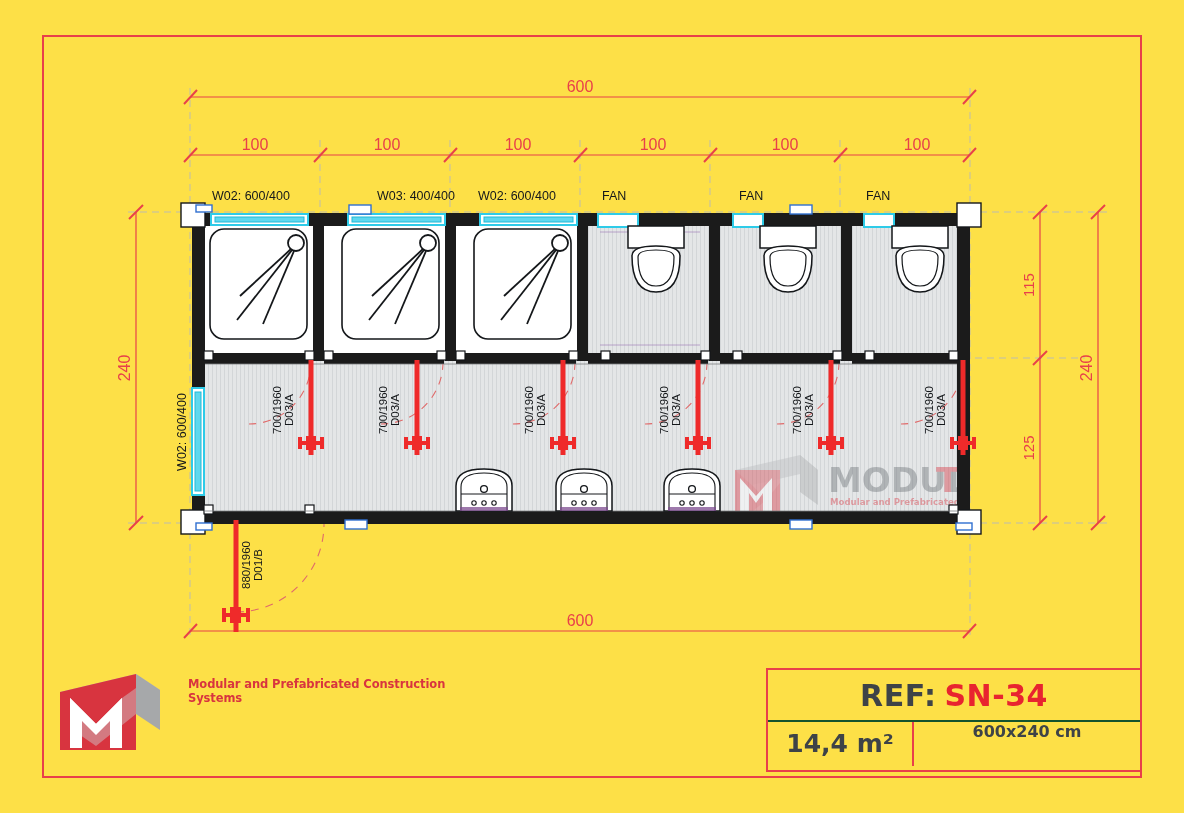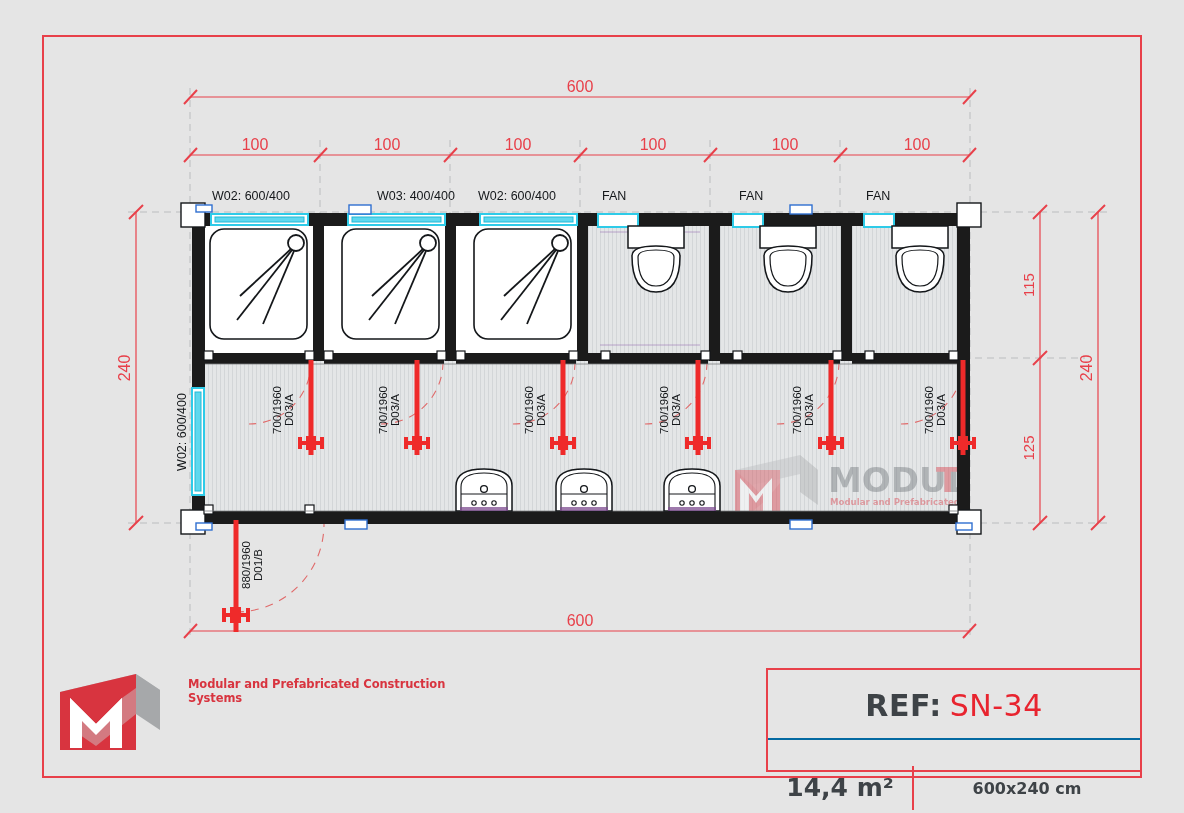--- a/index.html
+++ b/index.html
@@ -12,21 +12,21 @@
     height: 813px;
     font-family: "Liberation Sans", sans-serif;
     position: relative;
     overflow: hidden;
   }
   #page {
     position: absolute;
     left: 0; top: 0;
     width: 1184px;
     height: 813px;
-    background: #e5e5e5;
+    background: #fde047;
   }
   .frame {
     position: absolute;
     left: 42px;
     top: 35px;
     width: 1100px;
     height: 743px;
     border: 2px solid #e8404a;
     box-sizing: border-box;
   }
@@ -70,47 +70,46 @@
     position: absolute;
     left: 766px;
     top: 668px;
     width: 376px;
     height: 104px;
     border: 2px solid #e8404a;
     box-sizing: border-box;
   }
   .tb-row1 {
     height: 52px;
-    border-bottom: 2px solid #0369a1;
+    border-bottom: 2px solid #14532d;
     display: flex;
+    align-items: center;
     justify-content: center;
     box-sizing: border-box;
-    margin-top: 18px;
   }
   .tb-ref {
     font-family: "DejaVu Sans", sans-serif;
     font-size: 30px;
     font-weight: bold;
     color: #3e4347;
     letter-spacing: 0.5px;
   }
   .tb-refval {
     font-family: "DejaVu Sans", sans-serif;
     font-size: 30px;
-    font-weight: normal;
+    font-weight: bold;
     color: #e8242f;
     letter-spacing: 0.5px;
     margin-left: 8px;
   }
   .tb-row2 {
     height: 64px;
     display: flex;
-    align-items: center;
+    align-items: flex-start;
     box-sizing: border-box;
-    margin-top: 16px;
   }
   .tb-area {
     width: 146px;
     text-align: center;
     font-family: "DejaVu Sans", sans-serif;
     font-size: 25px;
     font-weight: bold;
     color: #3e4347;
     border-right: 2px solid #e8404a;
     box-sizing: border-box;

